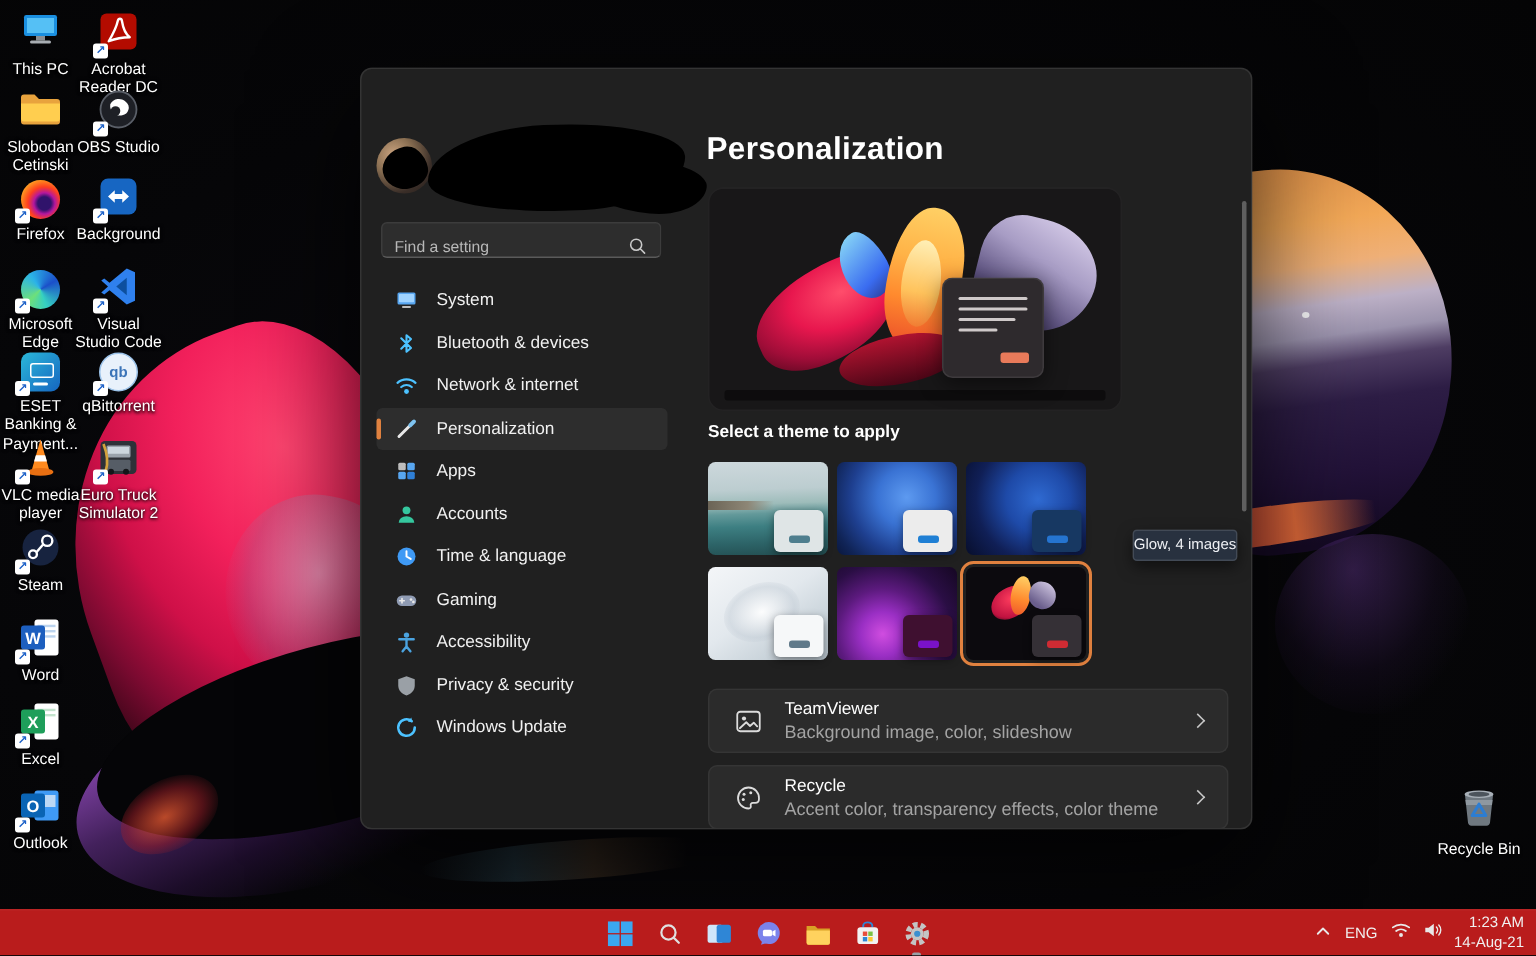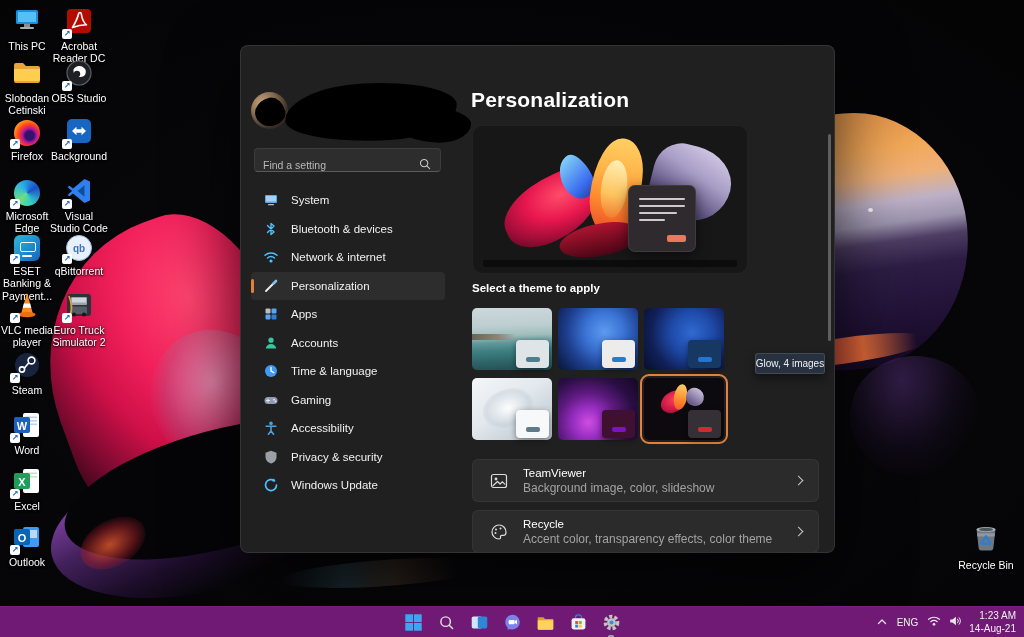--- a/index.html
+++ b/index.html
@@ -153,21 +153,21 @@
   .row-card .ric { width:20px; height:20px; margin:0 14px 0 16px; flex:none; }
   .row-card .rtxt { flex:1; }
   .row-card .rtitle { font-size:11.5px; color:#fff; }
   .row-card .rsub { font-size:12px; color:#a3a3a3; margin-top:2px; }
   .chev { width:7px; height:7px; border-top:1.5px solid #c8c8c8; border-right:1.5px solid #c8c8c8;
     transform:rotate(45deg); margin-right:16px; flex:none; }
 
   .scrollbar { position:absolute; right:3px; top:88px; width:3px; height:207px; background:#5f5f5f; border-radius:2px; }
 
   
-  .taskbar { position:absolute; left:0; right:0; bottom:0; height:31px; background:#701a75;
+  .taskbar { position:absolute; left:0; right:0; bottom:0; height:31px; background:#b91c1c;
     border-top:1px solid rgba(255,255,255,.04); }
   .tb-center { position:absolute; left:50%; top:0; height:31px; transform:translateX(-50%);
     display:flex; align-items:center; gap:9px; }
   .tb-btn { position:relative; width:24px; height:24px; display:flex; align-items:center; justify-content:center; border-radius:4px; }
   .tb-btn svg { width:19px; height:19px; }
   .tb-indicator { position:absolute; bottom:-3px; left:50%; transform:translateX(-50%);
     width:6px; height:3px; border-radius:2px; background:#9aa0a6; }
   .tb-right { position:absolute; right:4px; top:0; height:31px; display:flex; align-items:center; gap:7px; color:#eee; }
   .tb-lang { font-size:10px; color:#f0f0f0; padding:0 2px; }
   .tb-clock { text-align:right; font-size:10px; line-height:1.25; color:#f0f0f0; padding-right:4px; }

